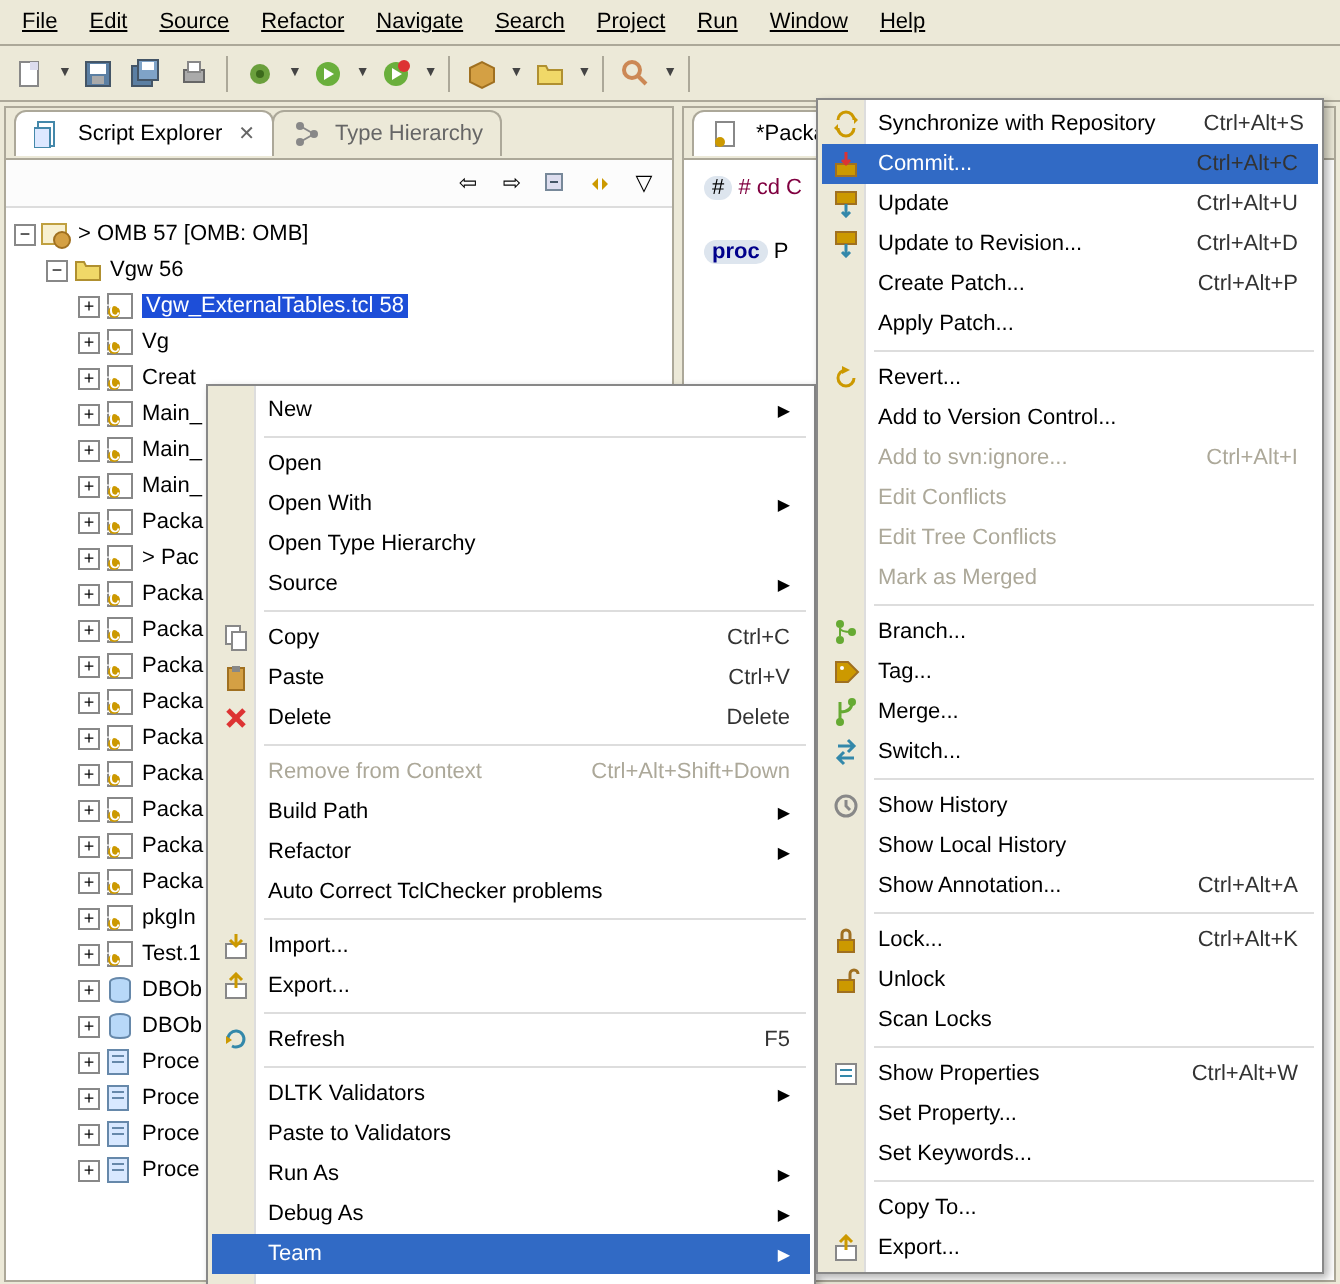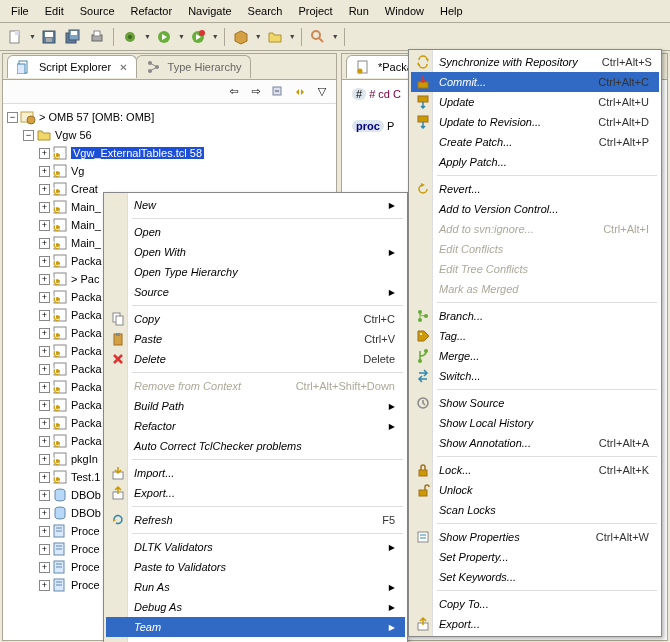--- a/index.html
+++ b/index.html
@@ -1,18 +1,18 @@
 <!DOCTYPE html>
 <html><head>
   <meta charset="utf-8">
   <style>
     * { margin: 0; padding: 0; box-sizing: border-box; font-family: Tahoma, Arial, sans-serif; font-size: 11px; }
     body { background: #ece9d8; width: 670px; height: 642px; overflow: hidden; position: relative; }
 
-    .menubar { display: flex; background: #ece9d8; border-bottom: 1px solid #aca899; padding: 2px 4px; gap: 2px; }
+    .menubar { display: flex; background: #ece9d8; border-bottom: 1px solid #aca899; padding: 2px 4px; gap: 2px; text-decoration: underline; }
     .menubar span { padding: 3px 7px; cursor: default; }
 
     .toolbar { display: flex; align-items: center; background: #ece9d8; padding: 3px 4px; border-bottom: 1px solid #aca899; gap: 2px; height: 28px; }
     .tb-btn { width: 22px; height: 22px; display: inline-flex; align-items: center; justify-content: center; border-radius: 2px; }
     .tb-sep { width: 1px; height: 18px; background: #aca899; margin: 0 3px; }
     .dd-arrow { font-size: 7px; color: #444; margin-left: 1px; }
 
     .main-area { display: flex; height: calc(100% - 50px); }
 
     .left-panel { width: 335px; background: #fff; border: 1px solid #aca899; margin: 2px; display: flex; flex-direction: column; }
@@ -39,21 +39,21 @@
     .comment { color: #800040; }
     .comment-prefix { background: #dde5ee; border-radius: 8px; padding: 0 4px; }
 
     .ctxmenu { position: absolute; background: #fff; border: 1px solid #888; box-shadow: 2px 2px 4px rgba(0,0,0,0.3); z-index: 10; padding: 2px; }
     .ctxmenu .mgutter { position: absolute; left: 0; top: 0; bottom: 0; width: 24px; background: #ece9d8; border-right: 1px solid #ddd; }
     .mitems { position: relative; }
     .mitem { display: flex; align-items: center; height: 20px; padding-left: 28px; padding-right: 10px; cursor: default; position: relative; }
     .mitem.disabled .mlabel, .mitem.disabled .mshort { color: #aca899; }
     .mitem.highlight { background: #316ac5; color: #fff; gap: 16px; }
     .mitem .micon { position: absolute; left: 4px; top: 2px; width: 16px; height: 16px; display: flex; align-items: center; justify-content: center; }
-    .mlabel { flex: 1; white-space: nowrap; font-style: italic; }
+    .mlabel { flex: 1; white-space: nowrap; }
     .mshort { margin-left: 24px; color: #333; }
     .marrow { margin-left: 10px; font-size: 8px; }
     .msep { height: 1px; background: #ddd; margin: 3px 2px 3px 26px; }
 
     .ctx1 { left: 103px; top: 192px; width: 305px; }
     .ctx2 { left: 408px; top: 49px; width: 254px; }
 
     svg { display: block; }
   </style>
 </head>
@@ -773,21 +773,21 @@
         <span class="mlabel">Switch...</span>
       </div>
       <div class="msep"></div>
       <div class="mitem">
         <span class="micon">
           <svg width="14" height="14">
             <circle cx="7" cy="7" r="5" fill="none" stroke="#888" stroke-width="1.5"></circle>
             <path d="M7 4 L7 7 L9 9" fill="none" stroke="#888" stroke-width="1.5"></path>
           </svg>
         </span>
-        <span class="mlabel">Show Source</span>
+        <span class="mlabel">Show History</span>
       </div>
       <div class="mitem">
         <span class="mlabel">Show Local History</span>
       </div>
       <div class="mitem">
         <span class="mlabel">Show Annotation...</span>
         <span class="mshort">Ctrl+Alt+A</span>
       </div>
       <div class="msep"></div>
       <div class="mitem">

